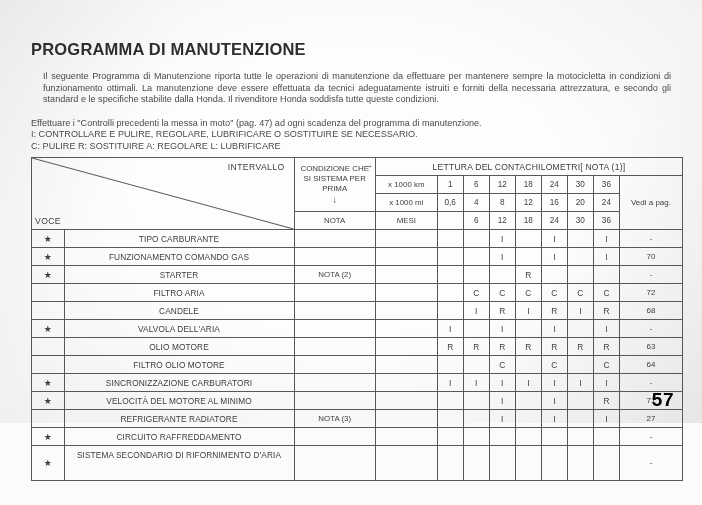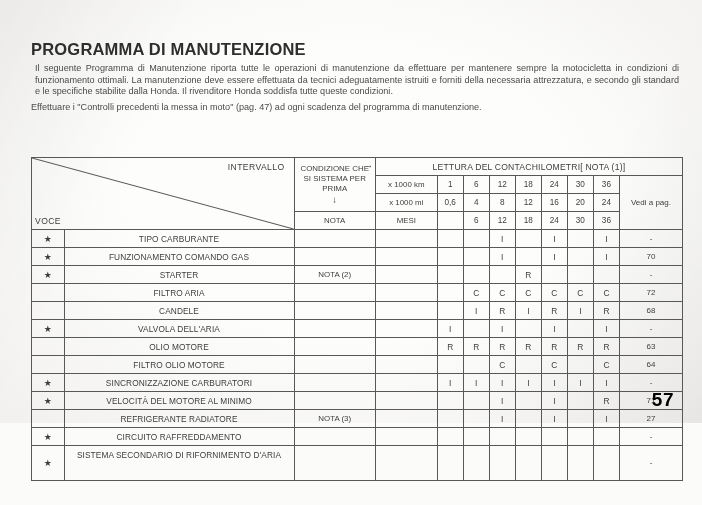--- a/index.html
+++ b/index.html
@@ -25,21 +25,21 @@
   .content{position:absolute;left:31px;top:40px;width:652px;}
 
   h1.title{
     font-size:16.5px;
     font-weight:bold;
     letter-spacing:.2px;
     margin:0 0 4px 0;
     color:#2e2e2e;
   }
   p.intro{
-    margin:4px;
+    margin:12px;
     font-size:9.1px;
     line-height:11.6px;
     text-align:justify;
     color:#4a4a4a;
   }
   .legend{margin-top:3px;}
   .legend div{
     font-size:9.1px;
     line-height:11.6px;
     color:#4a4a4a;
@@ -135,20 +135,22 @@
 <body>
 
 <div class="page">
   <div class="paper"></div>
 
   <div class="content">
     <h1 class="title">PROGRAMMA DI MANUTENZIONE</h1>
     <p class="intro">Il seguente Programma di Manutenzione riporta tutte le operazioni di manutenzione da effettuare per mantenere sempre la motocicletta in condizioni di funzionamento ottimali. La manutenzione deve essere effettuata da tecnici adeguatamente istruiti e forniti della necessaria attrezzatura, e secondo gli standard e le specifiche stabilite dalla Honda. Il rivenditore Honda soddisfa tutte queste condizioni.</p>
     <div class="legend">
       <div>Effettuare i "Controlli precedenti la messa in moto" (pag. 47) ad ogni scadenza del programma di manutenzione.</div>
+      <div>I: CONTROLLARE E PULIRE, REGOLARE, LUBRIFICARE O SOSTITUIRE SE NECESSARIO.</div>
+      <div>C: PULIRE   R: SOSTITUIRE   A: REGOLARE   L: LUBRIFICARE</div>
     </div>
   </div>
 
   <div class="tbl-wrap">
     <table class="sched">
       <colgroup>
         <col class="c-star">
           <col class="c-item">
           <col class="c-nota">
           <col class="c-unit">

